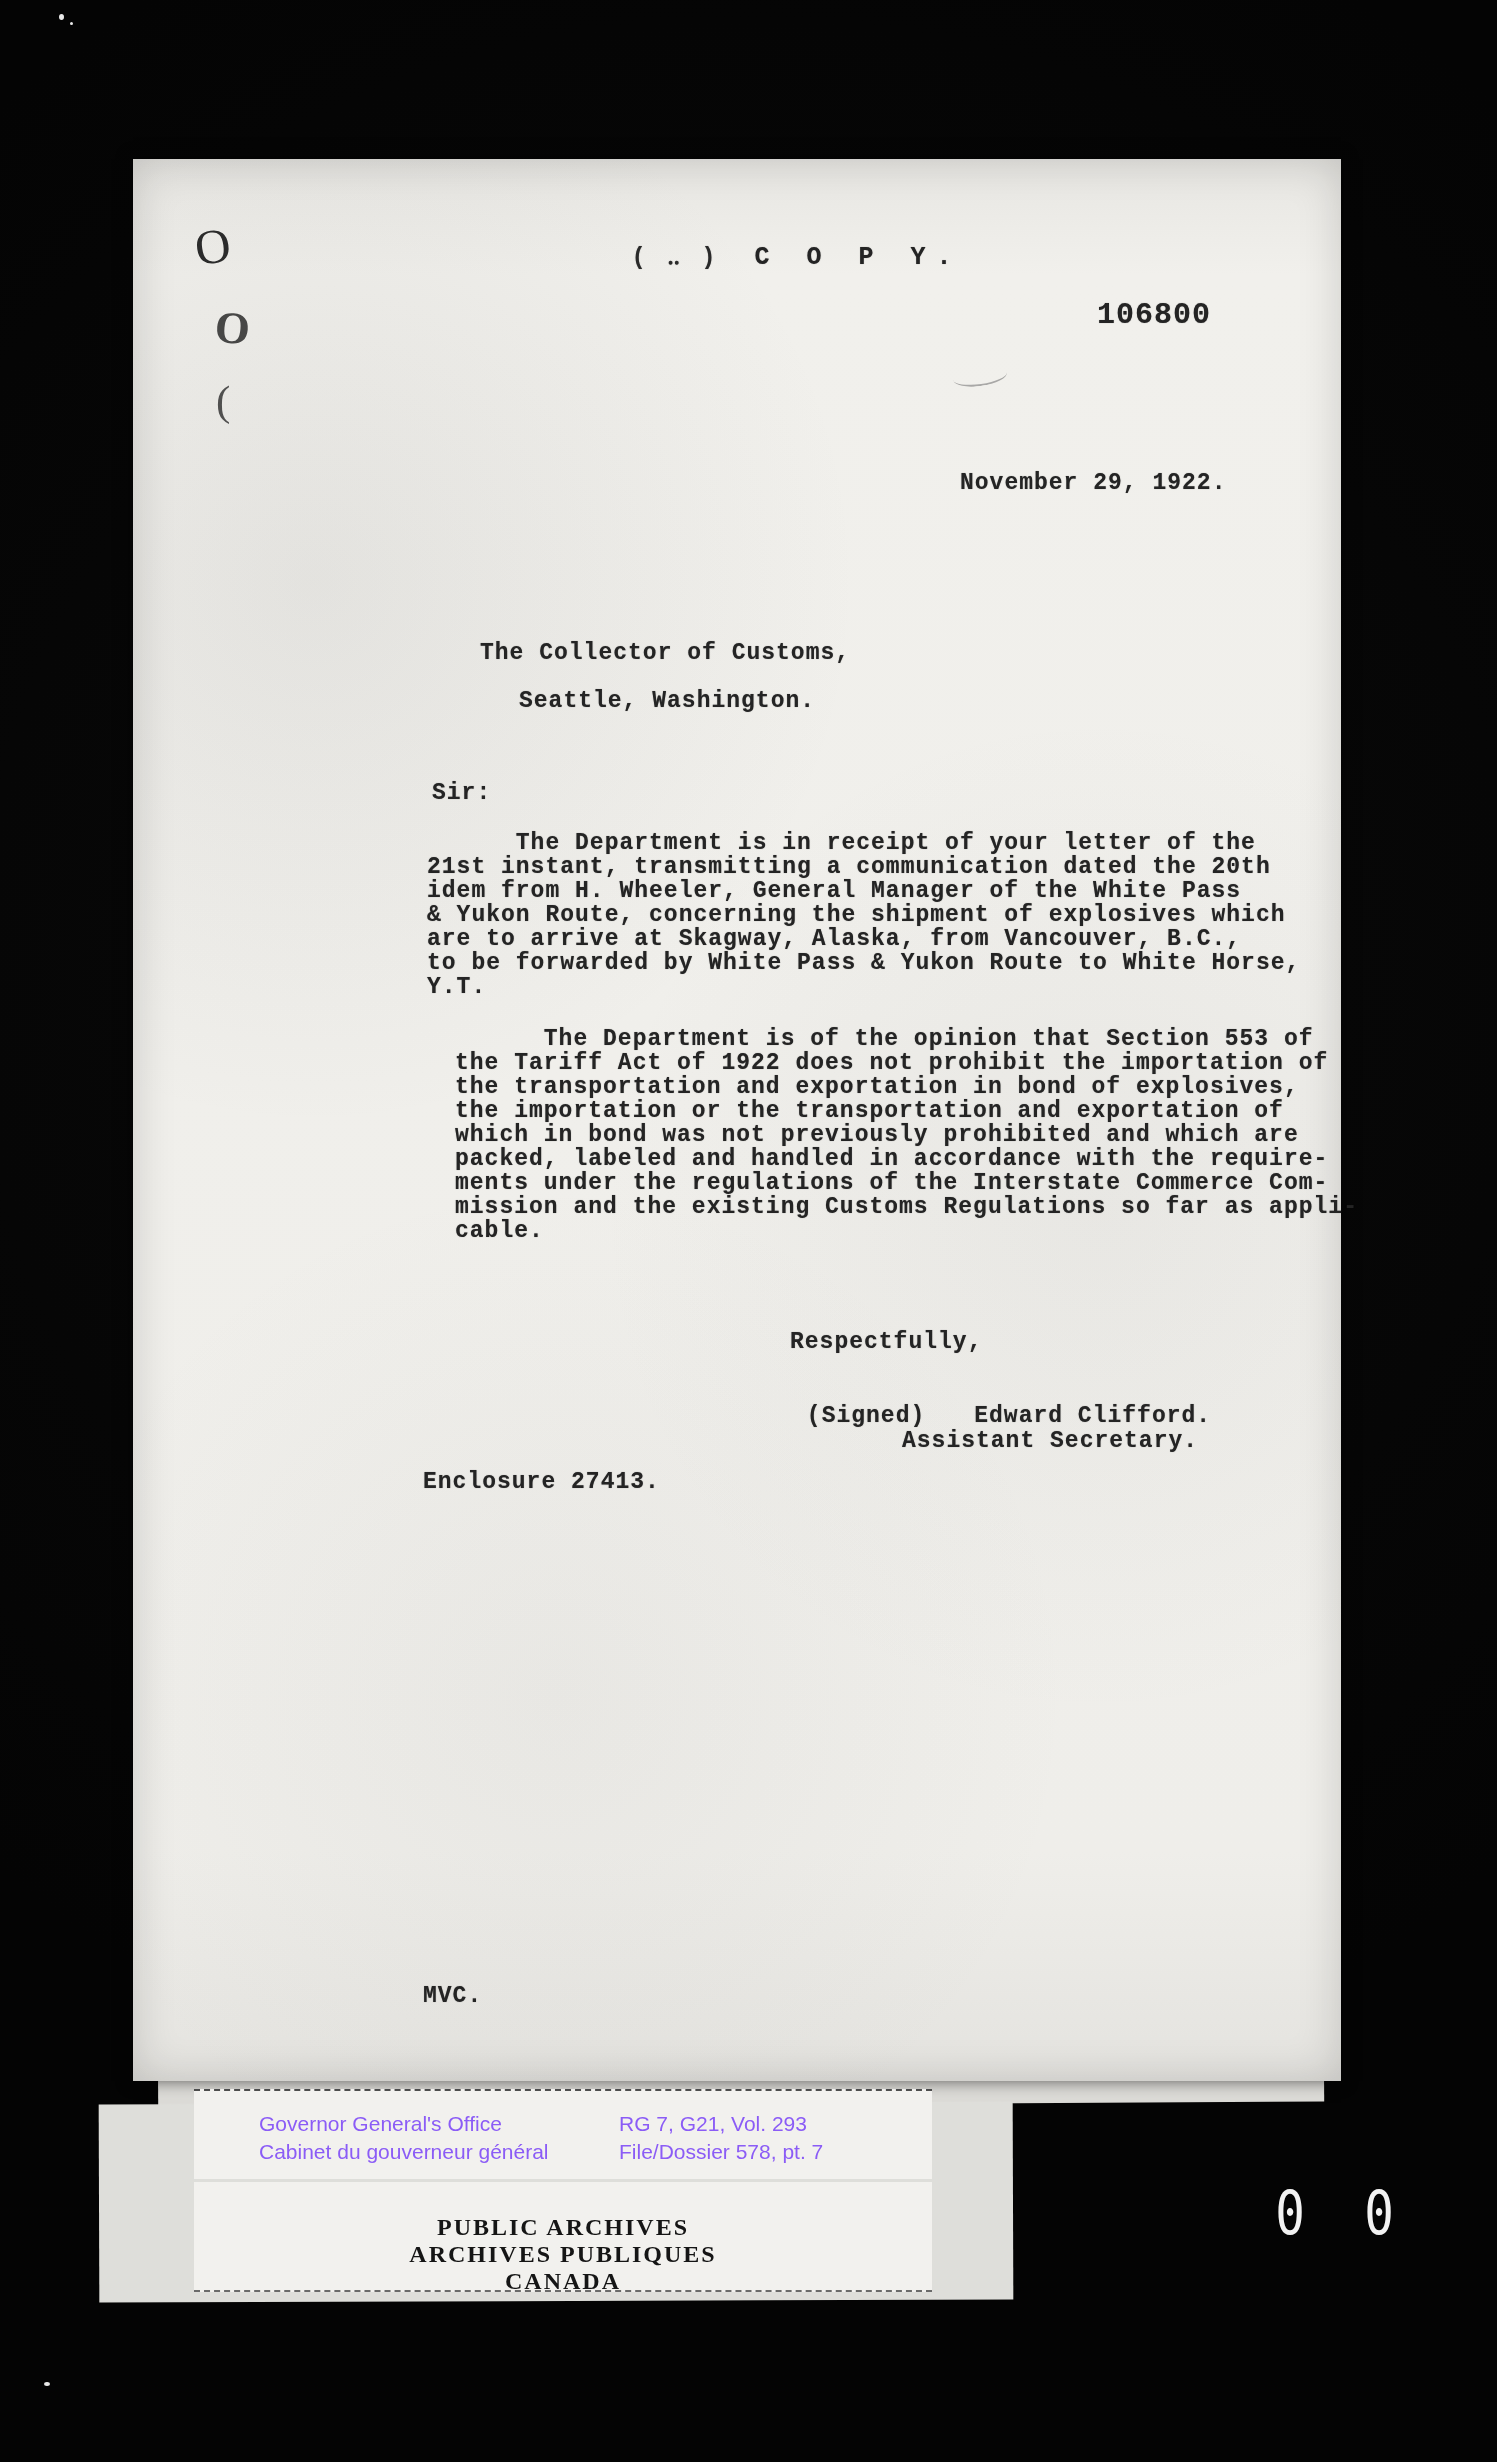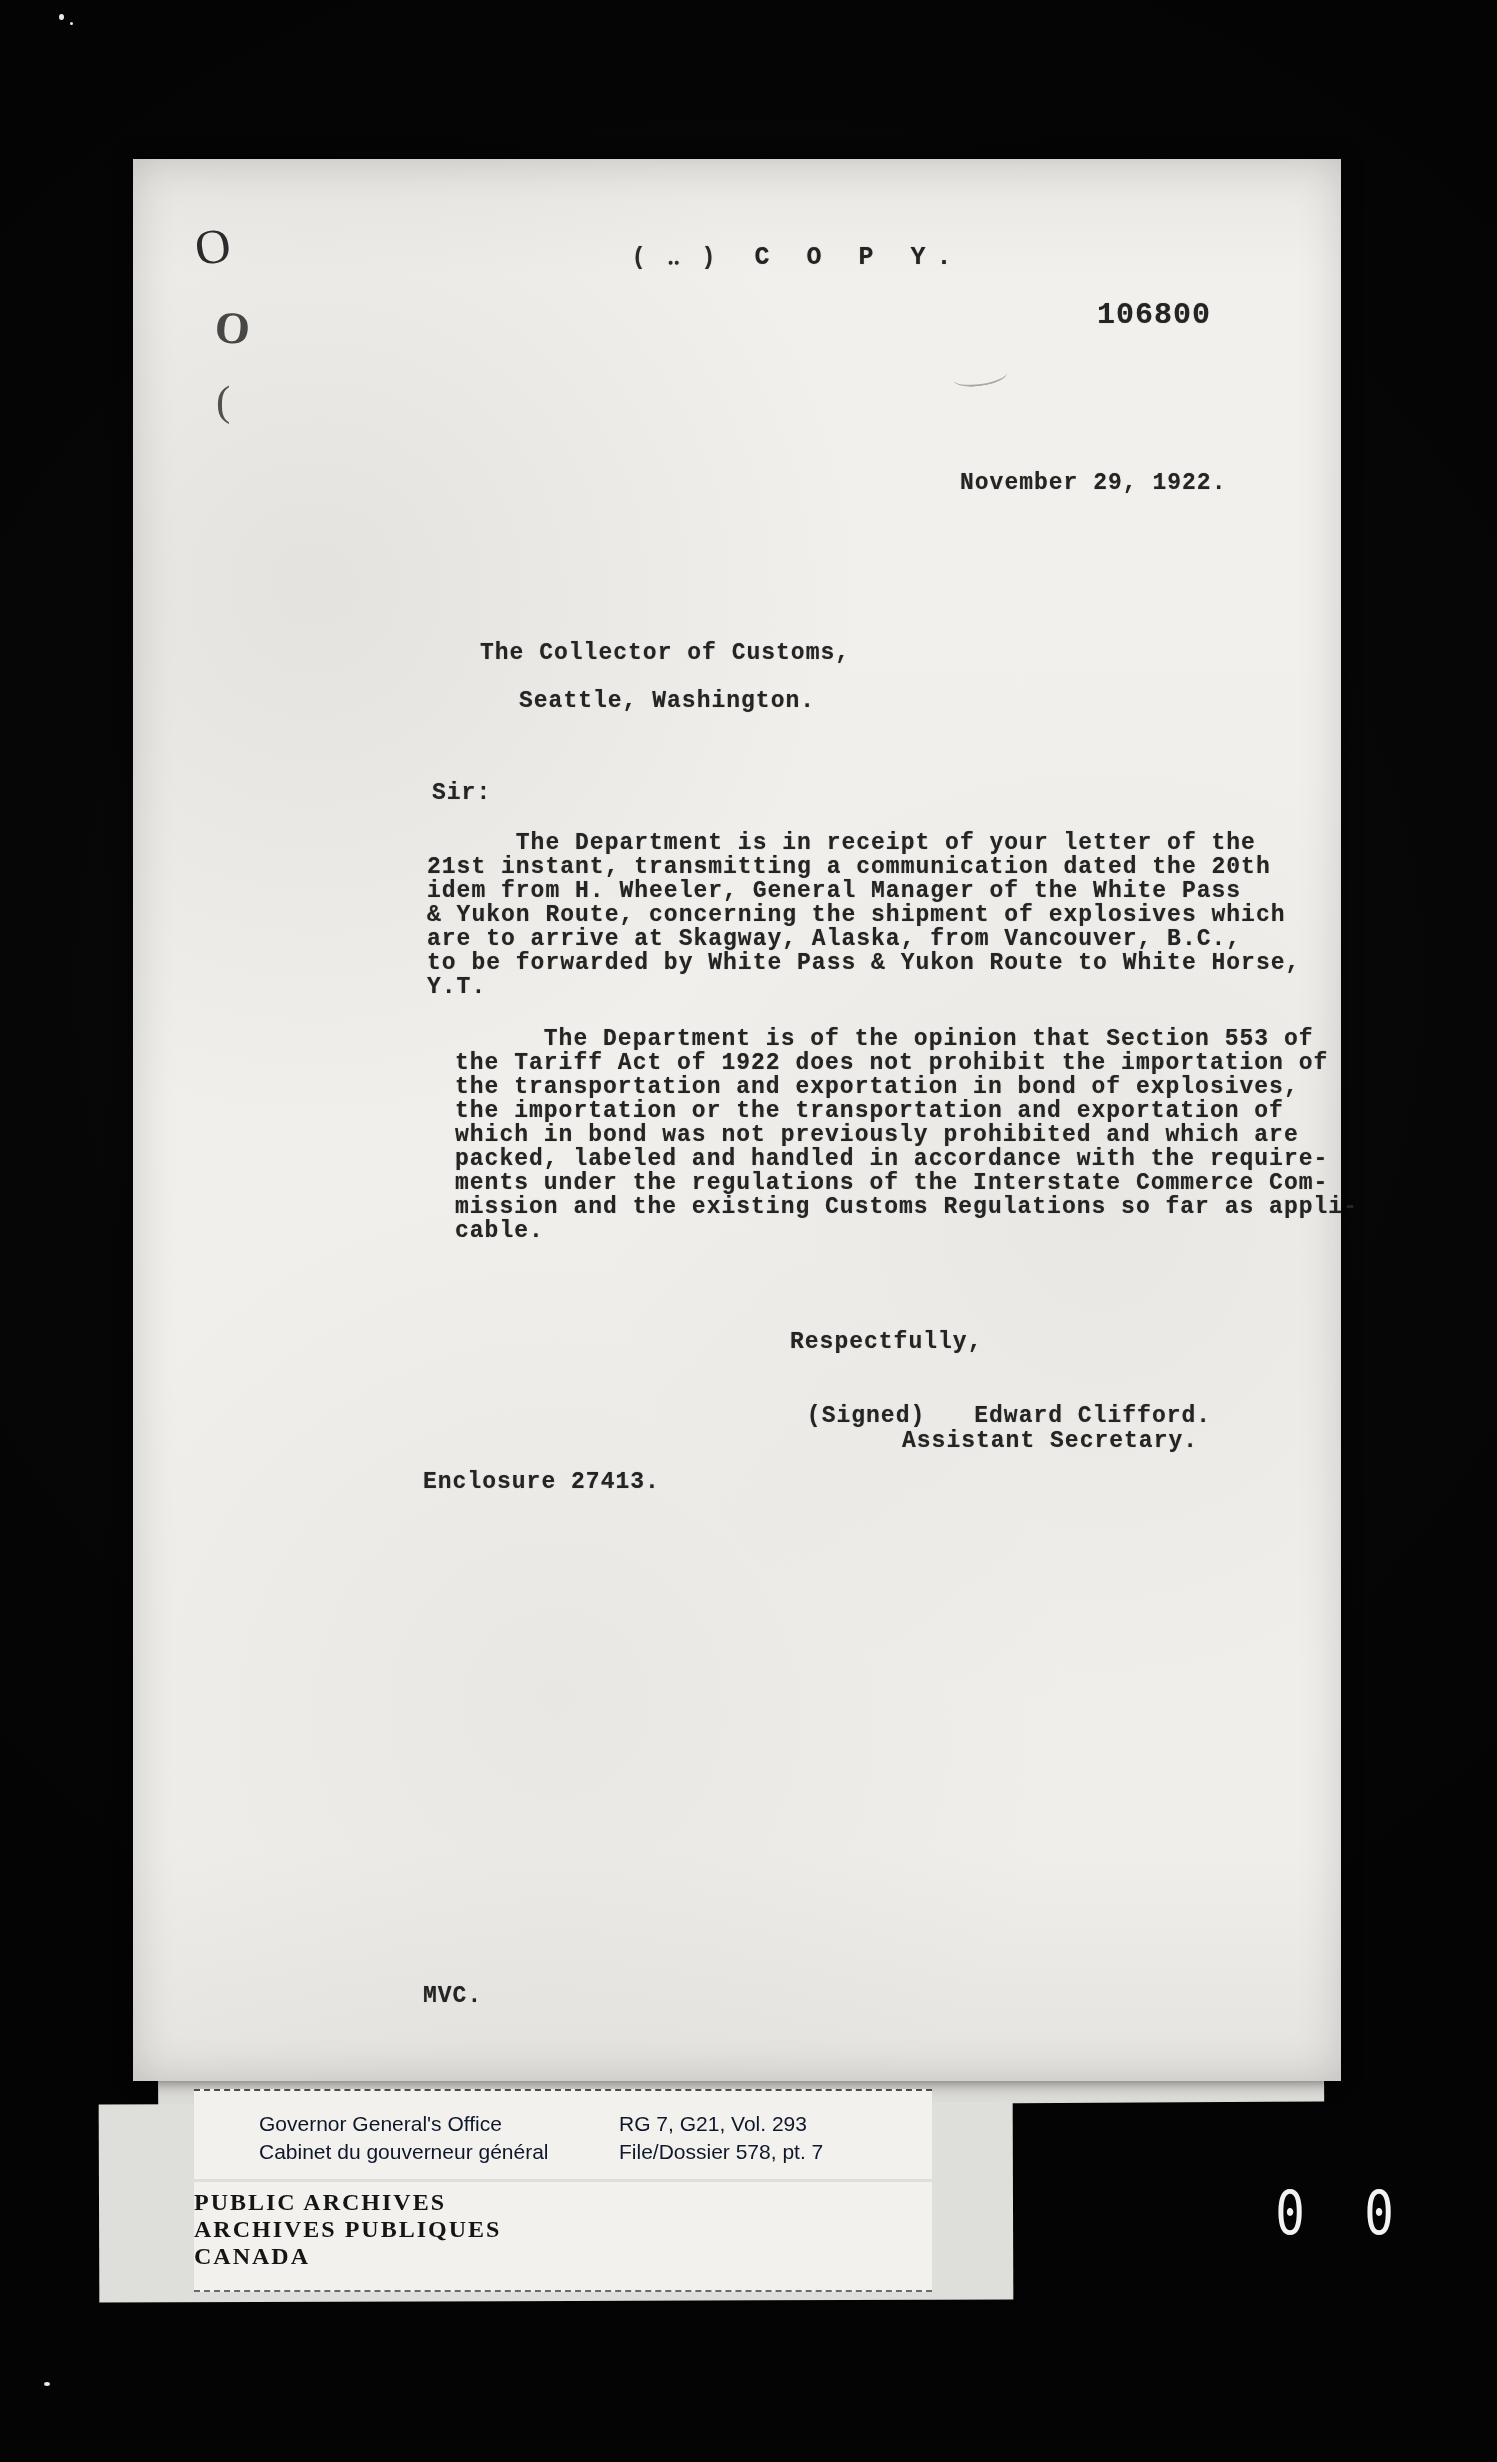--- a/index.html
+++ b/index.html
@@ -48,27 +48,27 @@
   .pen.o2{left:82px;top:143px;font-size:45px;transform:rotate(5deg);font-weight:700;opacity:.85;}
   .pen.o3{left:83px;top:217px;font-size:43px;opacity:.8;}
   .squiggle{position:absolute;left:820px;top:208px;width:54px;height:17px;
     border-bottom:2px solid #6f6f6f;border-radius:50%;transform:rotate(-8deg);opacity:.55;}
 
   
   .under-strip{position:absolute;left:99px;top:2103px;width:914px;height:198px;
     background:#dededa;transform:rotate(-0.2deg);}
   .stamp-box{position:absolute;left:194px;top:2089px;width:738px;height:88px;
     background:#f2f1ee;border-top:2px dashed #4c4c4c;}
-  .stamp-box .col{position:absolute;top:19px;font-size:21px;line-height:28px;color:#0f172a;}
+  .stamp-box .col{position:absolute;top:19px;font-size:21px;line-height:28px;color:#8b5cf6;}
   .stamp-box .left{left:65px;}
   .stamp-box .right{left:425px;}
   .archives-box{position:absolute;left:194px;top:2182px;width:738px;height:110px;
     background:#f2f1ee;border-bottom:2px dashed #6a6a6a;
-    text-align:left;font-family:"Liberation Serif","DejaVu Serif",serif;
-    font-weight:700;color:#151515;padding-top:7px;box-sizing:border-box;}
+    text-align:center;font-family:"Liberation Serif","DejaVu Serif",serif;
+    font-weight:700;color:#151515;padding-top:32px;box-sizing:border-box;}
   .archives-box div{font-size:24px;line-height:27px;letter-spacing:2px;}
 
   
   .counter{position:absolute;left:1272px;top:2178px;display:flex;gap:53px;
     font-family:"DejaVu Sans Mono",monospace;color:#f2f2f2;font-size:60px;
     font-weight:400;}
   .counter span{display:inline-block;transform:scaleX(0.82);}
 </style>
 </head>
 <body>

